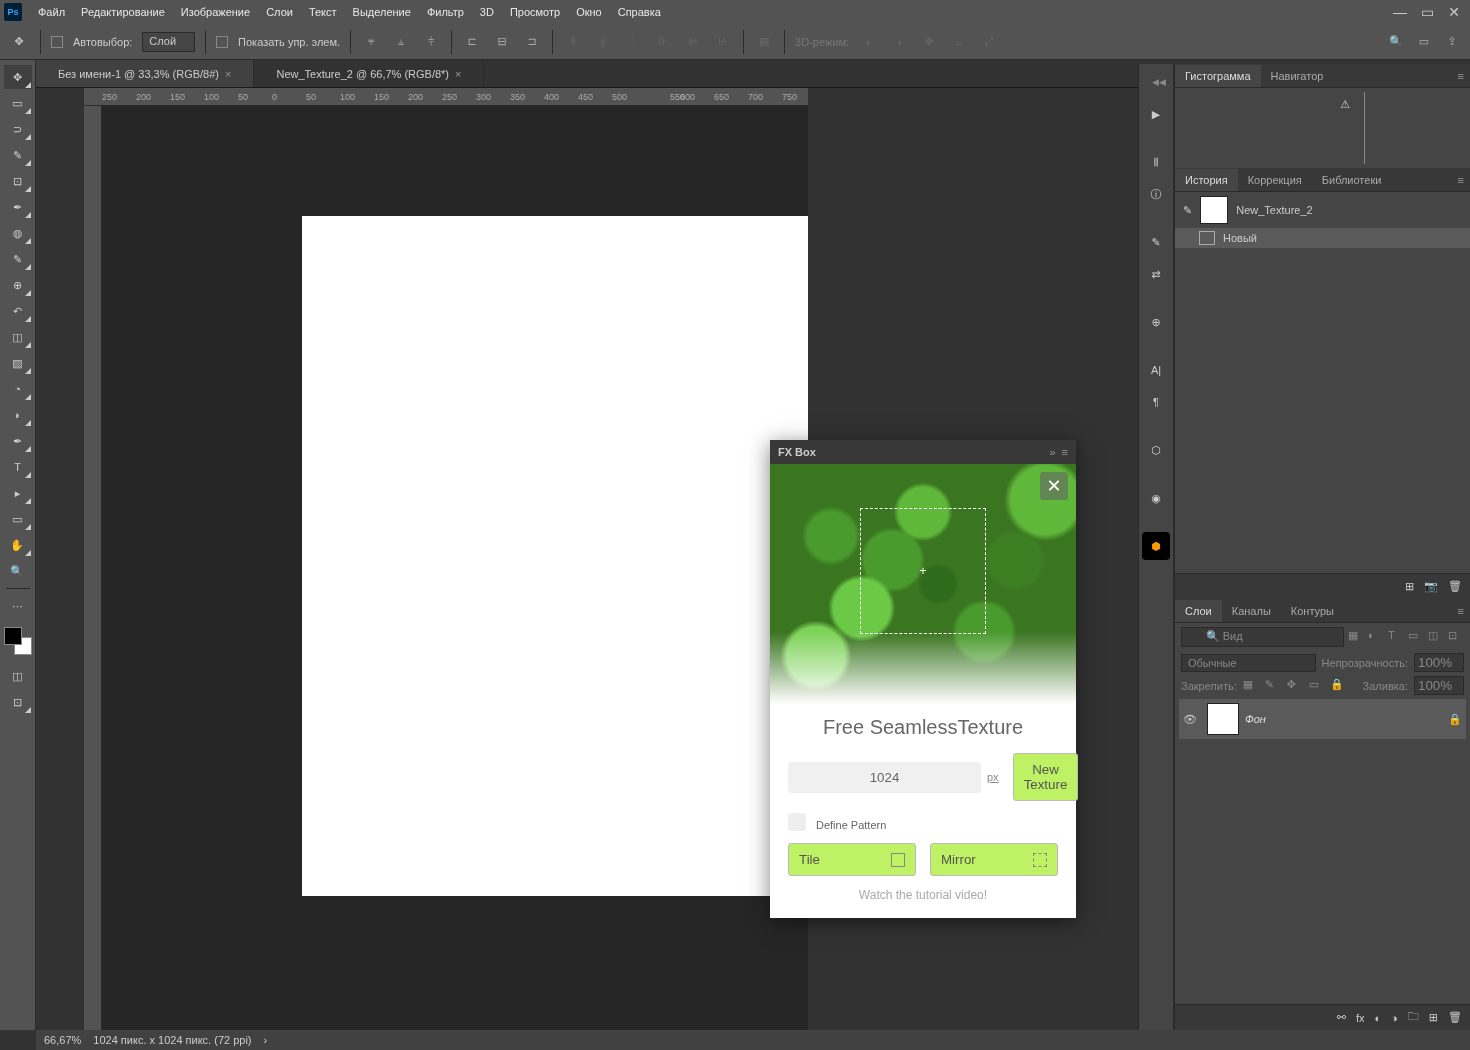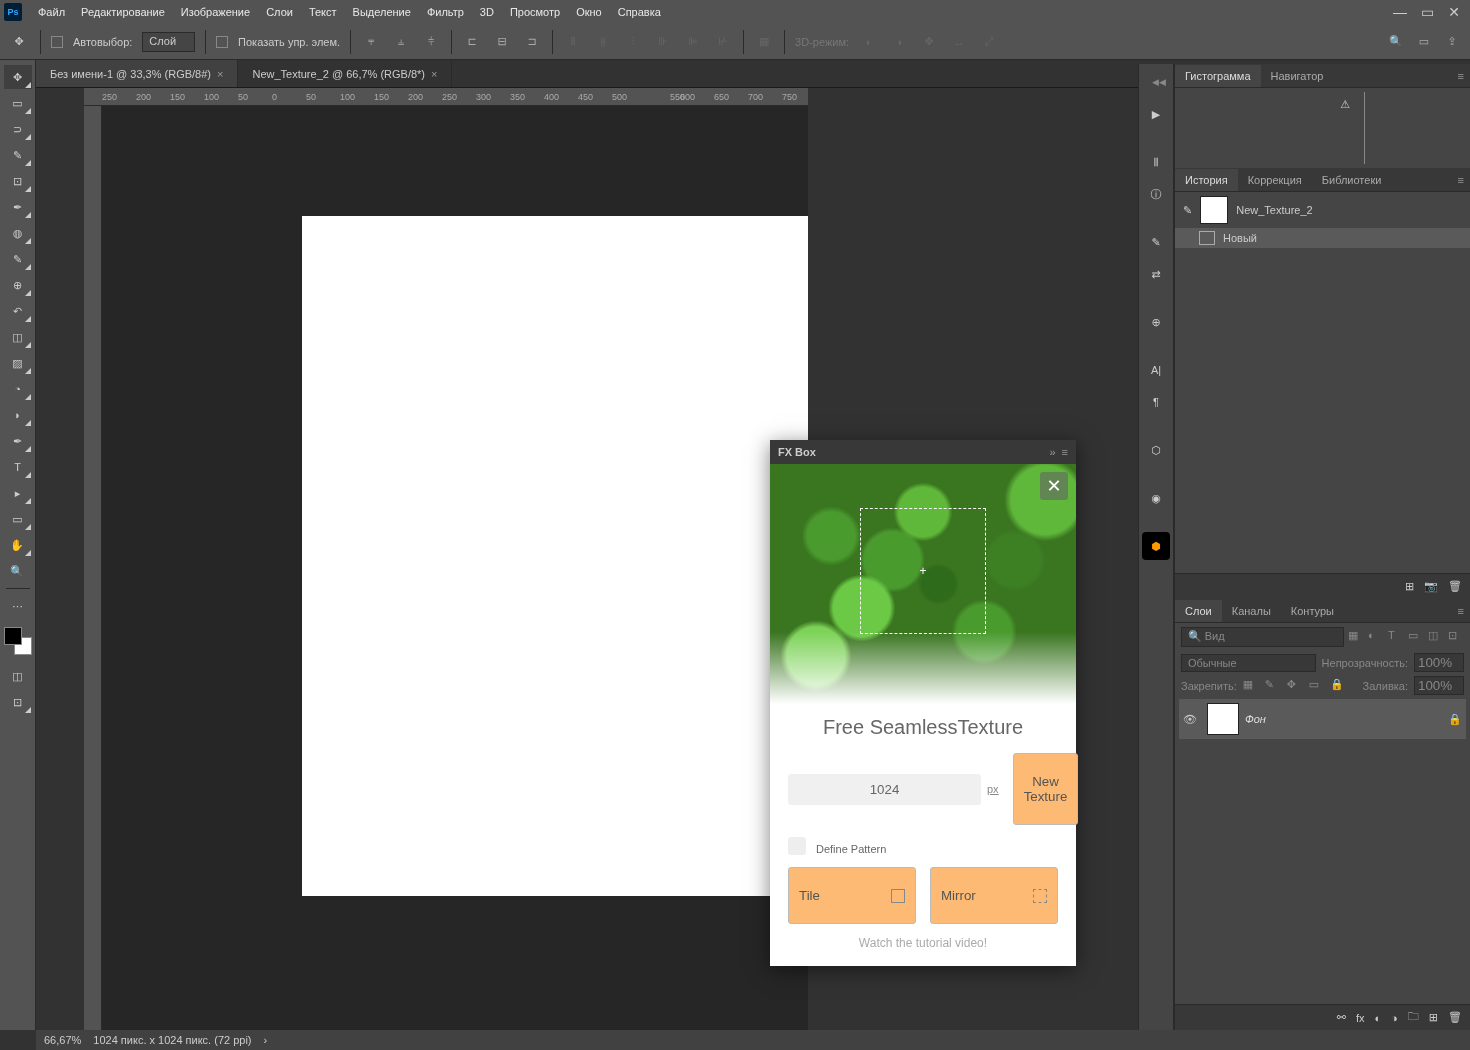--- a/index.html
+++ b/index.html
@@ -16,21 +16,21 @@
 .tool-icon-small { width: 22px; height: 22px; display: flex; align-items: center; justify-content: center; color: #ccc; }
 .opt-label { color: #ccc; }
 .opt-select { background: #454545; border: 1px solid #2a2a2a; color: #ccc; padding: 2px 18px 2px 6px; height: 20px; position: relative; }
 .opt-sep { width: 1px; height: 24px; background: #2a2a2a; }
 .opt-icon { width: 20px; height: 20px; display: flex; align-items: center; justify-content: center; color: #aaa; cursor: pointer; }
 .opt-icon.disabled { color: #666; }
 .opt-right { margin-left: auto; display: flex; gap: 8px; }
 
 
 .doc-tabs { height: 28px; background: #323232; display: flex; border-bottom: 1px solid #1a1a1a; margin-left: 36px; }
-.doc-tab { padding: 6px 14px; background: #414141; color: #ccc; display: flex; align-items: center; gap: 6px; border-right: 1px solid #2a2a2a; cursor: pointer; }
+.doc-tab { padding: 6px 22px; background: #414141; color: #ccc; display: flex; align-items: center; gap: 6px; border-right: 1px solid #2a2a2a; cursor: pointer; }
 .doc-tab.active { background: #323232; }
 .tab-close { cursor: pointer; color: #999; }
 .toolbox { width: 36px; background: #535353; border-right: 1px solid #2a2a2a; display: flex; flex-direction: column; align-items: center; padding-top: 4px; position: absolute; left: 0; top: 60px; bottom: 20px; }
 .tool { width: 28px; height: 24px; display: flex; align-items: center; justify-content: center; color: #ccc; cursor: pointer; margin: 1px 0; position: relative; }
 .tool.active { background: #3f3f3f; }
 .tool-corner::after { content: ''; position: absolute; right: 1px; bottom: 1px; border: 3px solid transparent; border-right-color: #ccc; border-bottom-color: #ccc; width: 0; height: 0; font-size: 0; }
 .color-swatches { margin-top: 8px; position: relative; width: 28px; height: 28px; }
 .swatch-fg { position: absolute; top: 0; left: 0; width: 18px; height: 18px; background: #000; border: 1px solid #888; }
 .swatch-bg { position: absolute; bottom: 0; right: 0; width: 18px; height: 18px; background: #fff; border: 1px solid #888; }
 
@@ -61,21 +61,21 @@
 .history-body { flex: 1; min-height: 200px; }
 .history-doc { display: flex; align-items: center; padding: 4px 8px; gap: 8px; }
 .history-thumb { width: 28px; height: 28px; background: #fff; border: 1px solid #222; }
 .history-row { display: flex; align-items: center; padding: 3px 8px 3px 24px; gap: 8px; background: #5a5a5a; }
 .history-icon { width: 16px; height: 14px; border: 1px solid #aaa; }
 
 .panel-footer { height: 26px; background: #383838; display: flex; align-items: center; justify-content: flex-end; gap: 10px; padding: 0 8px; border-top: 1px solid #2a2a2a; }
 
 .layers-body { flex: 1; }
 .layers-controls { padding: 4px 6px; display: flex; gap: 4px; align-items: center; }
-.layers-search { flex: 1; background: #383838; border: 1px solid #2a2a2a; padding: 2px 6px; color: #888; height: 20px; }
+.layers-search { flex: 1; background: #383838; border: 1px solid #2a2a2a; padding: 2px 24px; color: #888; height: 20px; }
 .lc-icon { width: 16px; height: 16px; color: #888; }
 .layers-row2 { padding: 2px 6px; display: flex; align-items: center; gap: 6px; color: #888; }
 .layers-row2 input { width: 50px; background: #383838; border: 1px solid #2a2a2a; color: #888; padding: 1px 3px; }
 .layer-item { display: flex; align-items: center; padding: 4px; gap: 6px; background: #5a5a5a; margin: 2px 4px; }
 .layer-eye { width: 18px; color: #ccc; }
 .layer-thumb { width: 32px; height: 32px; background: #fff; border: 1px solid #222; }
 .layer-name { color: #ddd; font-style: italic; }
 .layer-lock { margin-left: auto; color: #aaa; }
 
 
@@ -99,21 +99,21 @@
   radial-gradient(circle at 40% 40%, #4a9b2e 12%, transparent 14%),
   #3a7520; position: relative; }
 .fxbox-sel { position: absolute; left: 90px; top: 44px; width: 126px; height: 126px; border: 1px dashed #fff; }
 .fxbox-sel::after { content: '+'; position: absolute; left: 50%; top: 50%; transform: translate(-50%,-50%); color: #fff; font-size: 12px; }
 .fxbox-close { position: absolute; right: 8px; top: 8px; width: 28px; height: 28px; background: rgba(100,100,100,0.6); color: #fff; display: flex; align-items: center; justify-content: center; font-size: 18px; cursor: pointer; border-radius: 3px; }
 .fxbox-body { padding: 12px 18px 16px; }
 .fxbox-heading { font-size: 20px; color: #666; text-align: center; margin-bottom: 14px; }
 .fxbox-row { display: flex; gap: 14px; margin-bottom: 12px; align-items: center; }
 .fxbox-input { flex: 1; background: #f0f0f0; border: none; padding: 8px; text-align: center; color: #666; border-radius: 3px; }
 .fxbox-px { color: #888; margin-left: -8px; text-decoration: underline; }
-.fxbox-btn { flex: 1; background: #fdba74; border: 1px solid #bbb; padding: 20px 10px; color: #555; border-radius: 3px; cursor: pointer; display: flex; align-items: center; justify-content: space-between; }
+.fxbox-btn { flex: 1; background: #bef264; border: 1px solid #bbb; padding: 8px 10px; color: #555; border-radius: 3px; cursor: pointer; display: flex; align-items: center; justify-content: space-between; }
 .fxbox-btn.wide { justify-content: center; }
 .fxbox-check { display: flex; align-items: flex-end; gap: 10px; margin-bottom: 12px; color: #666; }
 .fxbox-checkbox { width: 18px; height: 18px; background: #eee; border-radius: 3px; }
 .fxbox-link { text-align: center; color: #aaa; font-size: 12px; margin-top: 8px; cursor: pointer; }
 .btn-icon { width: 14px; height: 14px; border: 1px solid #888; }
 
 .checkbox-ps { width: 12px; height: 12px; border: 1px solid #888; display: inline-block; }
 </style>
 </head>
 <body>

